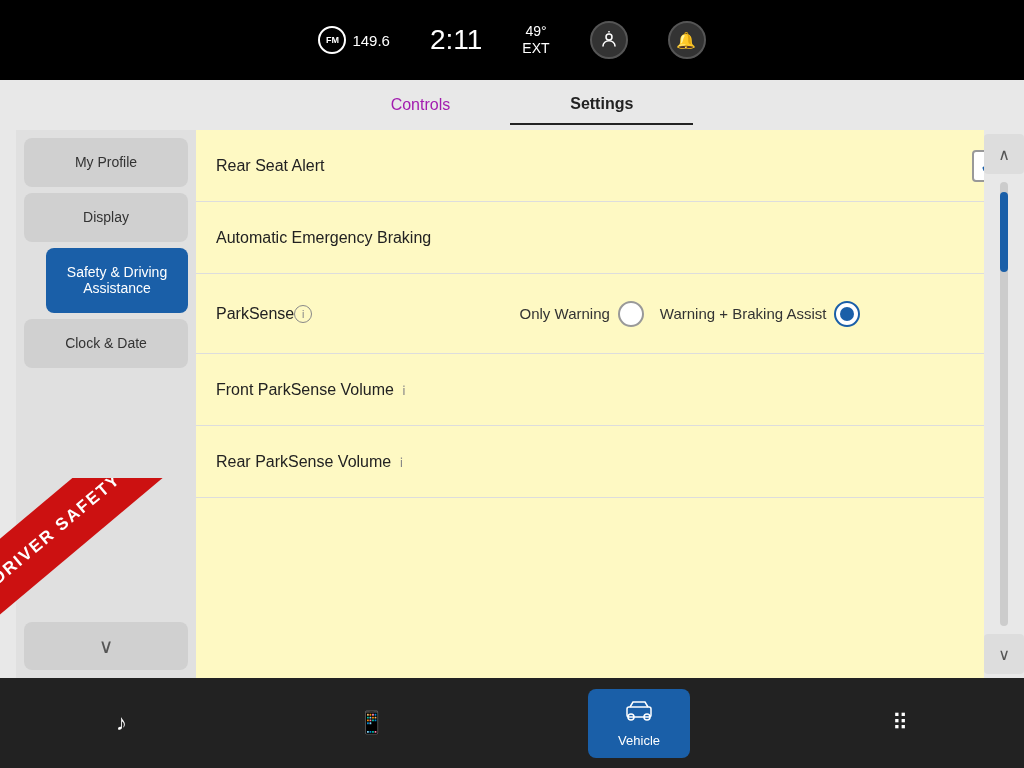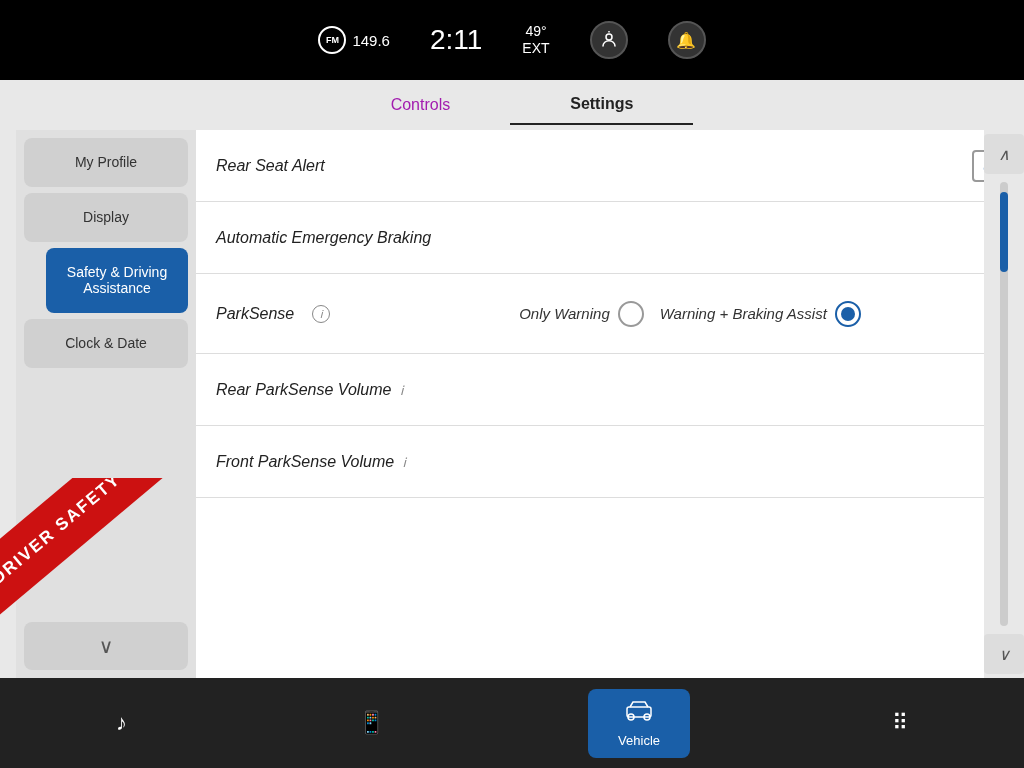--- a/index.html
+++ b/index.html
@@ -138,24 +138,23 @@
       text-align: center;
       cursor: pointer;
       font-size: 20px;
       color: #555;
       margin-top: auto;
     }
 
     
     .settings-panel {
       flex: 1;
-      background: #ffffff;
+      background: #fef9c3;
       overflow-y: auto;
       position: relative;
-      font-style: italic;
     }
     .setting-row {
       display: flex;
       align-items: center;
       padding: 0 20px;
       height: 72px;
       border-bottom: 1px solid #ddd;
       position: relative;
     }
     .setting-label {
@@ -188,21 +187,21 @@
       align-items: center;
       padding: 0 20px;
       height: 80px;
       border-bottom: 1px solid #ddd;
     }
     .parksense-label {
       font-size: 16px;
       color: #222;
       display: flex;
       align-items: center;
-      gap: 18px;
+      gap: 0;
       min-width: 160px;
     }
     .info-icon {
       width: 18px;
       height: 18px;
       border-radius: 50%;
       border: 1.5px solid #888;
       display: inline-flex;
       align-items: center;
       justify-content: center;
@@ -407,29 +406,29 @@
           </div>
           <div class="radio-option">
             <span class="radio-label">Warning + Braking Assist</span>
             <div class="radio-btn selected"></div>
           </div>
         </div>
       </div>
 
       <div class="setting-row">
         <span class="setting-label">
-          <span>Rear ParkSense Volume</span>
+          <span>Front ParkSense Volume</span>
           <span style="font-size:13px; color:#888; margin-left:4px;">ℹ</span>
         </span>
         <span class="setting-arrow">›</span>
       </div>
 
       <div class="setting-row">
         <span class="setting-label">
-          <span>Front ParkSense Volume</span>
+          <span>Rear ParkSense Volume</span>
           <span style="font-size:13px; color:#888; margin-left:4px;">ℹ</span>
         </span>
         <span class="setting-arrow">›</span>
       </div>
 
       <div class="scroll-controls">
         <div class="scroll-up-btn">∧</div>
         <div class="scroll-track">
           <div class="scroll-thumb"></div>
         </div>

